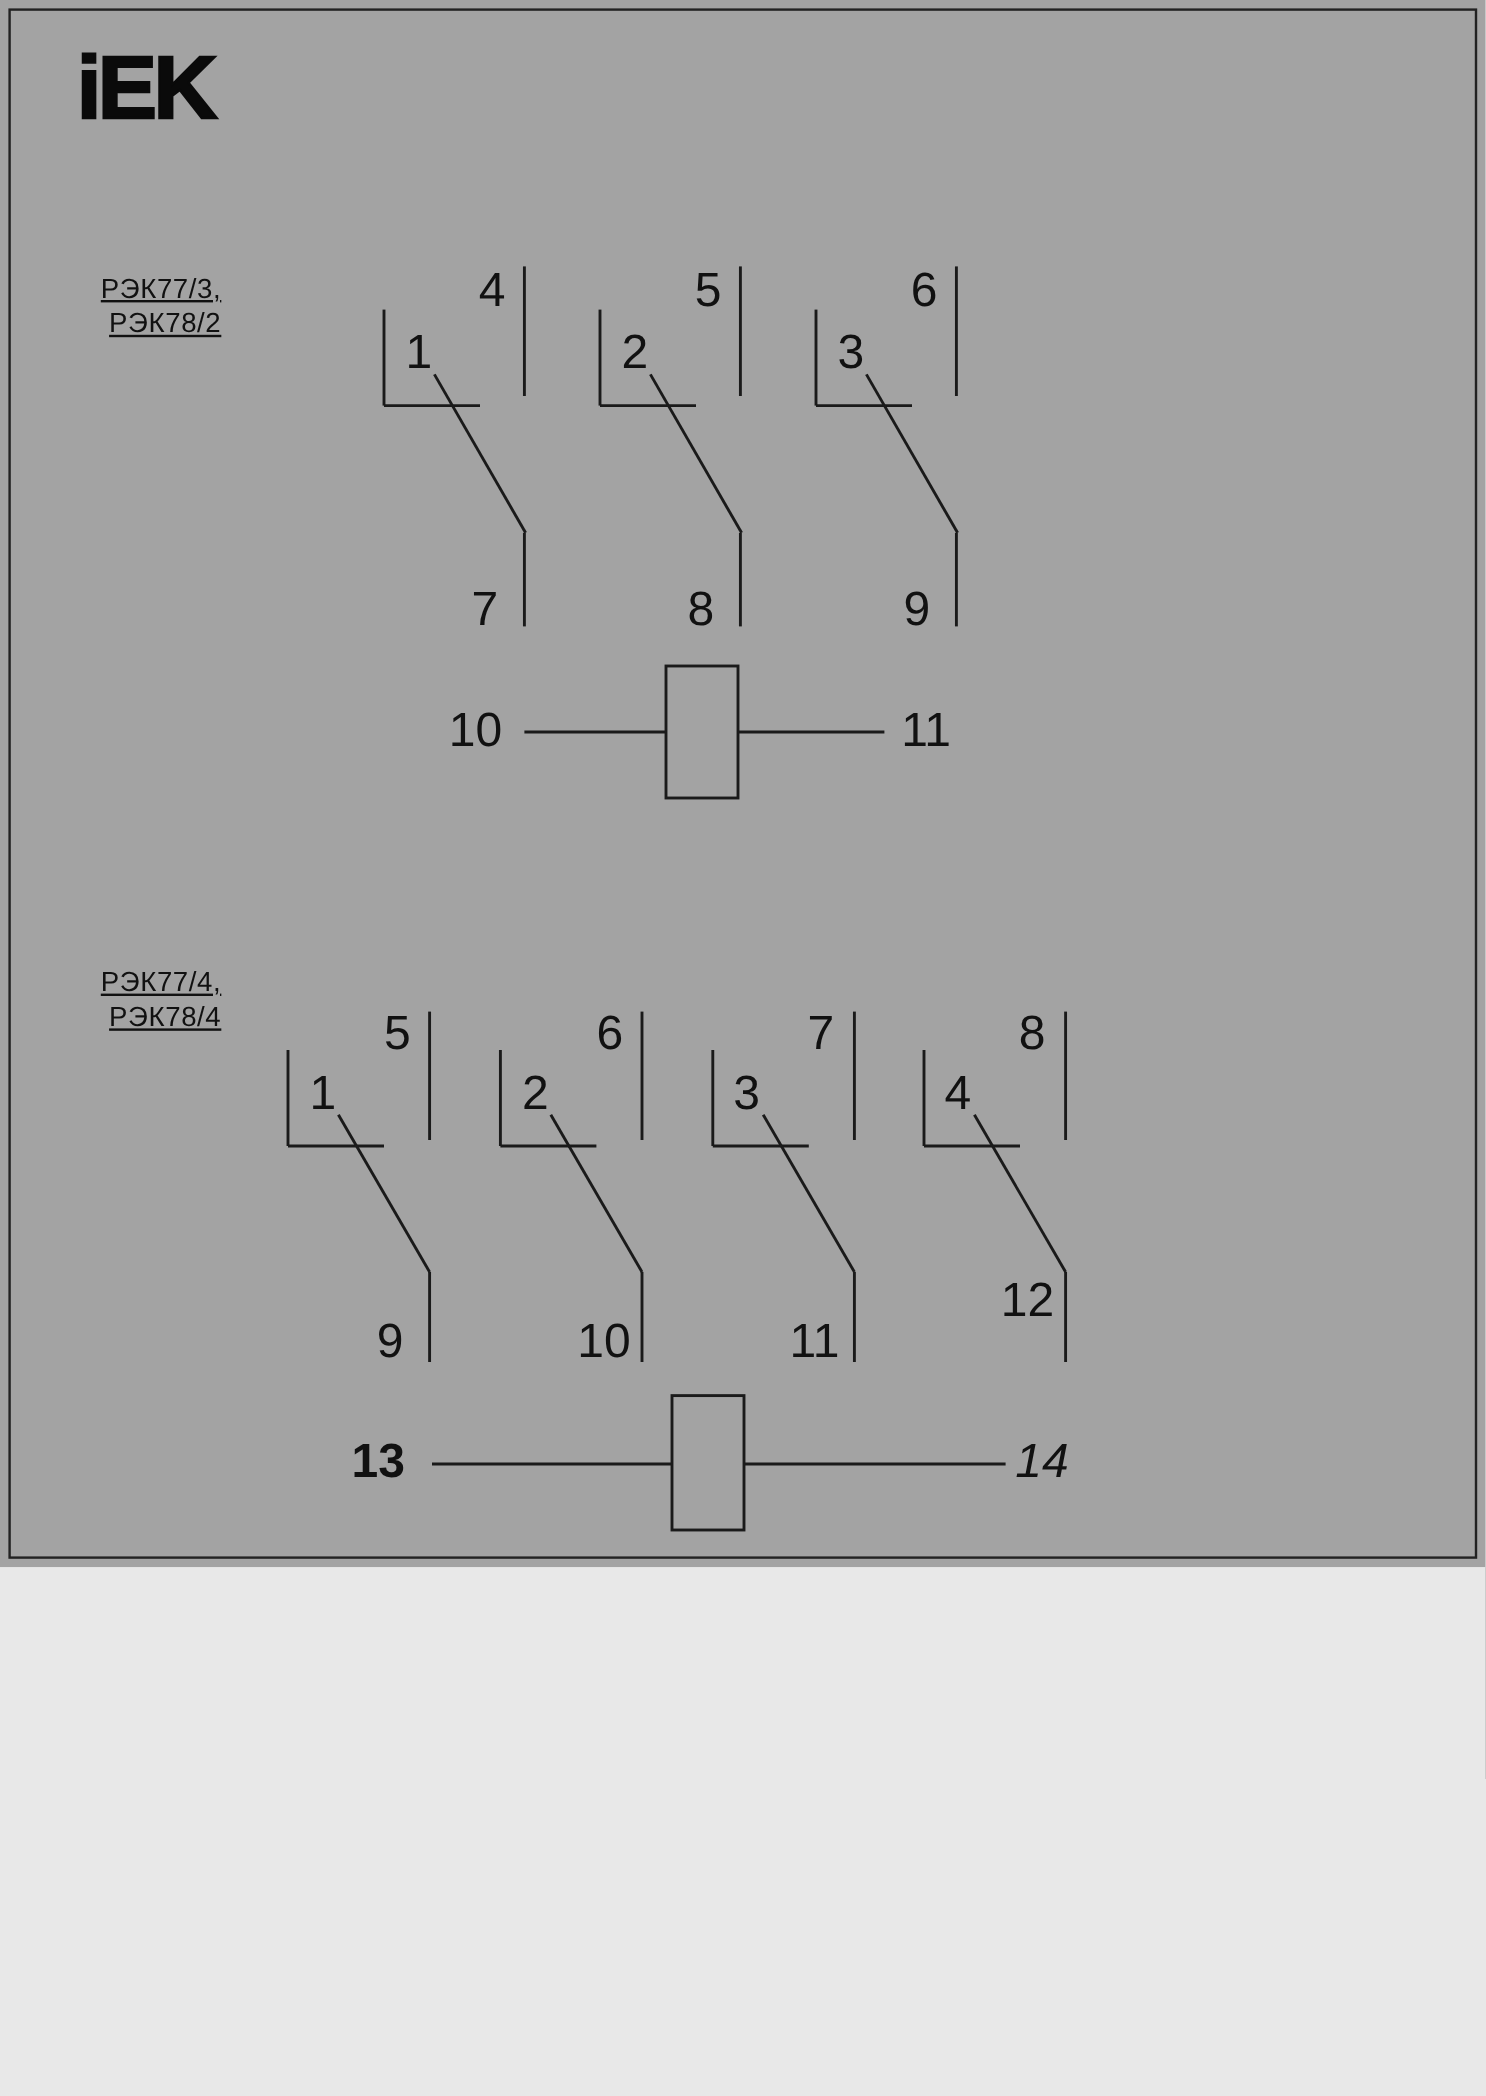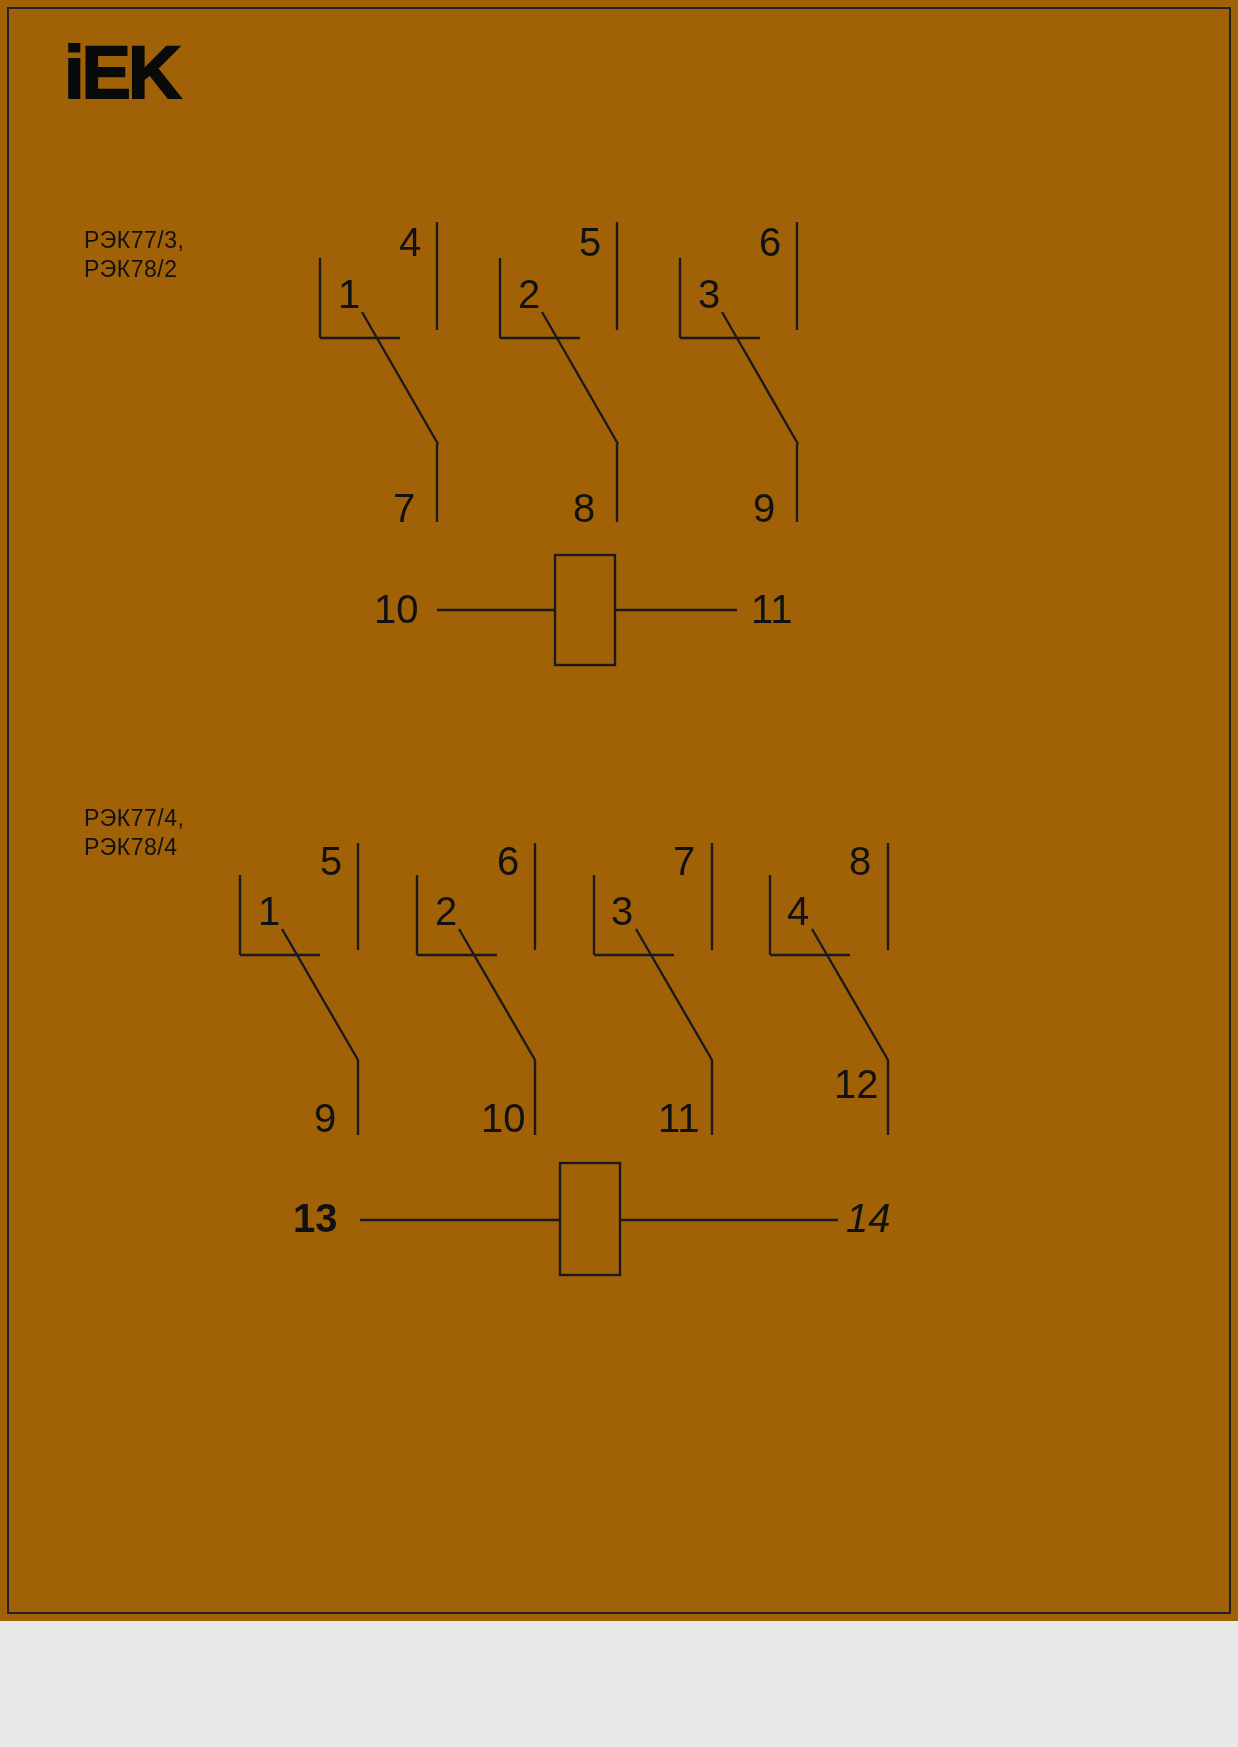--- a/index.html
+++ b/index.html
@@ -1,40 +1,42 @@
 <!DOCTYPE html>
 <html><head>
 <meta charset="utf-8">
 <style>
   html,body{margin:0;padding:0;background:#e8e8e8;}
   #page{
     position:relative;
-    width:1238px;height:1621px;
-    background:#a16207;
+    width:1238px;height:1306px;
+    background:#a3a3a3;
     font-family:"Liberation Sans",sans-serif;
     color:#111;
     overflow:hidden;
     margin:0 auto;
+    text-align:right;
   }
   .page-border{
     position:absolute; inset:7px;
     border:2px solid #222;
     pointer-events:none;
   }
   .logo{
     position:absolute; left:64px; top:36px;
     font-size:74px; font-weight:900; letter-spacing:-3px;
     color:#0a0a0a;
     -webkit-text-stroke:2px #0a0a0a;
     line-height:1;
   }
   .model-label{
     position:absolute;
     font-size:23px; line-height:1.28; color:#111;
     letter-spacing:0.5px;
+    text-decoration:underline;
   }
   .num{
     position:absolute;
     font-size:40px; line-height:1; color:#111;
     font-family:"Liberation Sans",sans-serif;
   }
   .caption{
     position:absolute; left:117px; top:1356px;
     font-size:25px; color:#111; letter-spacing:0.5px;
     word-spacing:3px;

